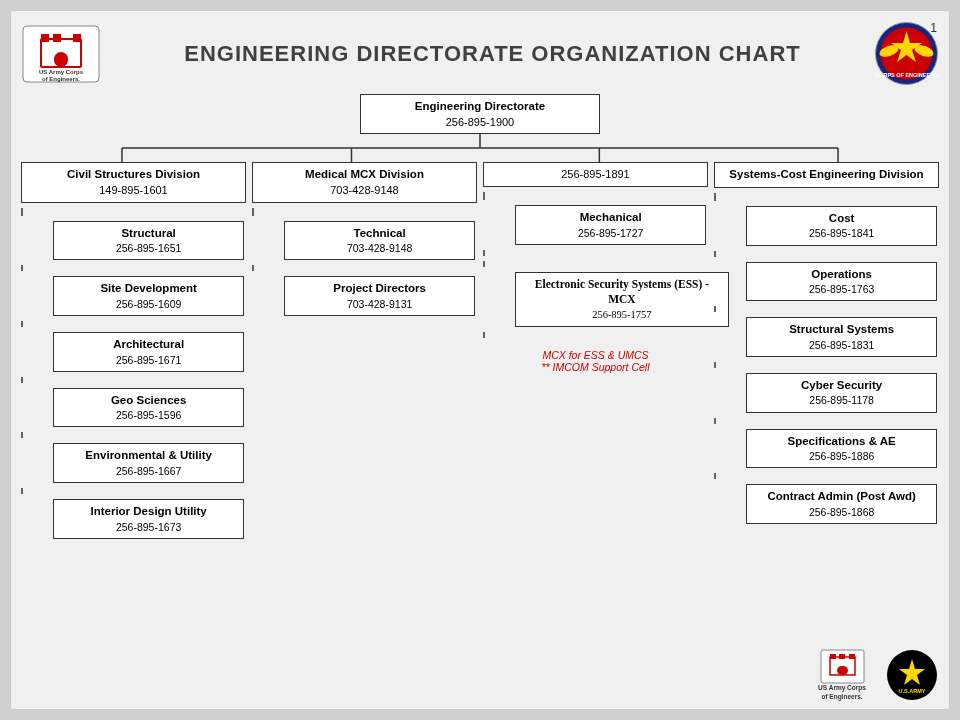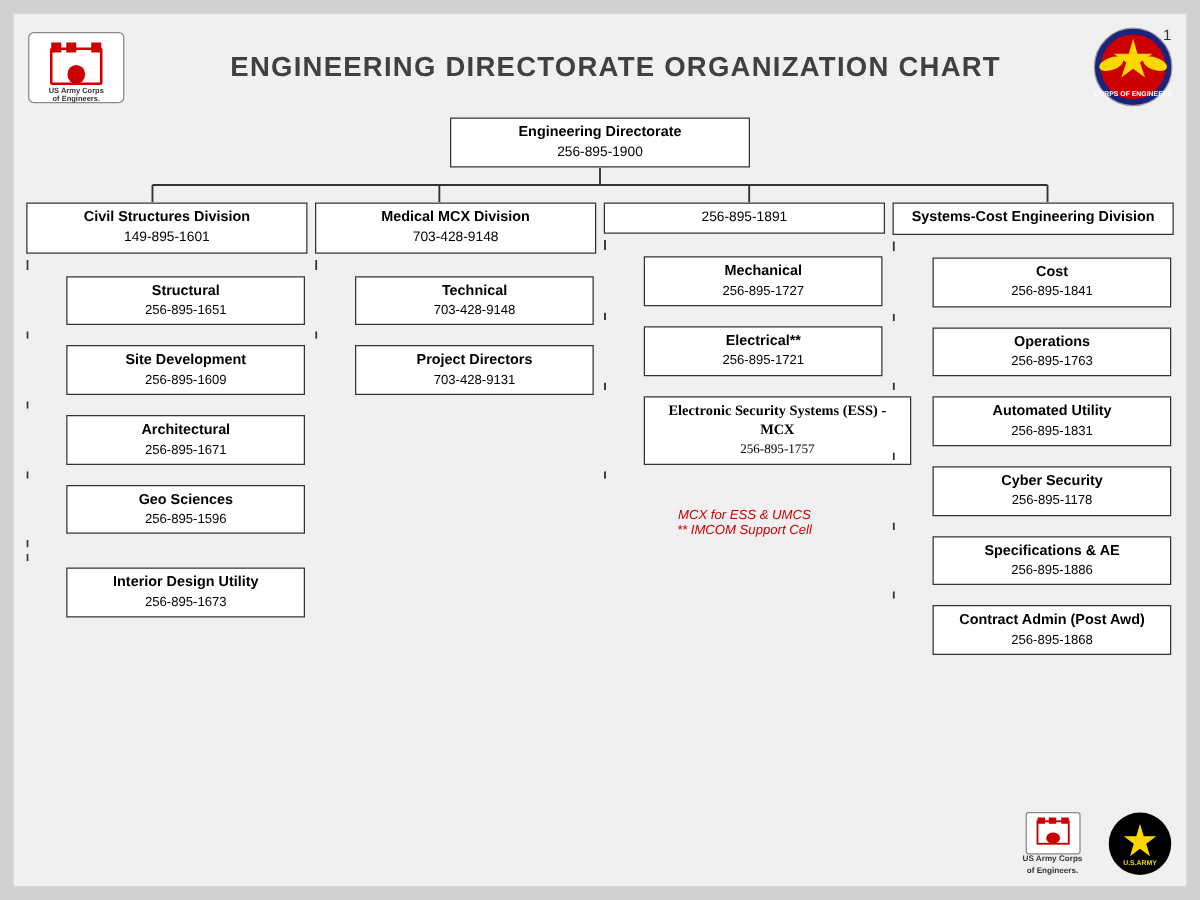--- a/index.html
+++ b/index.html
@@ -91,21 +91,21 @@
     .sub-box {
       width: 85%;
       font-size: 10.5px;
       margin-left: 32px;
     }
     .note-text {
       color: #cc0000;
       font-size: 10.5px;
       text-align: center;
       font-style: italic;
-      margin-top: 18px;
+      margin-top: 6px;
     }
     
     .footer-logos {
       position: absolute;
       bottom: 8px;
       right: 12px;
       display: flex;
       align-items: center;
       gap: 10px;
     }
@@ -206,20 +206,24 @@
           <svg style="width:2px;height:6px;">
               <line x1="1" y1="0" x2="1" y2="6" stroke="#333" stroke-width="1.5"></line>
             </svg>
           <div class="box sub-box">
             <strong>Geo Sciences</strong>
             <span>256-895-1596</span>
           </div>
           <svg style="width:2px;height:6px;">
               <line x1="1" y1="0" x2="1" y2="6" stroke="#333" stroke-width="1.5"></line>
             </svg>
+          <div class="box sub-box">
+            <strong>Environmental &amp; Utility</strong>
+            <span>256-895-1667</span>
+          </div>
           <svg style="width:2px;height:6px;">
               <line x1="1" y1="0" x2="1" y2="6" stroke="#333" stroke-width="1.5"></line>
             </svg>
           <div class="box sub-box">
             <strong>Interior Design Utility</strong>
             <span>256-895-1673</span>
           </div>
         </div>
 
         <div class="level1-col">
@@ -250,24 +254,20 @@
           <svg style="width:2px;height:8px;">
               <line x1="1" y1="0" x2="1" y2="8" stroke="#333" stroke-width="1.5"></line>
             </svg>
           <div class="box sub-box">
             <strong>Mechanical</strong>
             <span>256-895-1727</span>
           </div>
           <svg style="width:2px;height:6px;">
               <line x1="1" y1="0" x2="1" y2="6" stroke="#333" stroke-width="1.5"></line>
             </svg>
-          <div class="box sub-box">
-            <strong>Electrical**</strong>
-            <span>256-895-1721</span>
-          </div>
           <svg style="width:2px;height:6px;">
               <line x1="1" y1="0" x2="1" y2="6" stroke="#333" stroke-width="1.5"></line>
             </svg>
           <div class="box sub-box" style="width:95%;font-family:Liberation Serif, serif;">
             <strong>Electronic Security Systems (ESS) - MCX</strong>
             <span>256-895-1757</span>
           </div>
           <svg style="width:2px;height:6px;">
               <line x1="1" y1="0" x2="1" y2="6" stroke="#333" stroke-width="1.5"></line>
             </svg>
@@ -289,21 +289,21 @@
               <line x1="1" y1="0" x2="1" y2="6" stroke="#333" stroke-width="1.5"></line>
             </svg>
           <div class="box sub-box">
             <strong>Operations</strong>
             <span>256-895-1763</span>
           </div>
           <svg style="width:2px;height:6px;">
               <line x1="1" y1="0" x2="1" y2="6" stroke="#333" stroke-width="1.5"></line>
             </svg>
           <div class="box sub-box">
-            <strong>Automated Utility</strong>
+            <strong>Structural Systems</strong>
             <span>256-895-1831</span>
           </div>
           <svg style="width:2px;height:6px;">
               <line x1="1" y1="0" x2="1" y2="6" stroke="#333" stroke-width="1.5"></line>
             </svg>
           <div class="box sub-box">
             <strong>Cyber Security</strong>
             <span>256-895-1178</span>
           </div>
           <svg style="width:2px;height:6px;">

